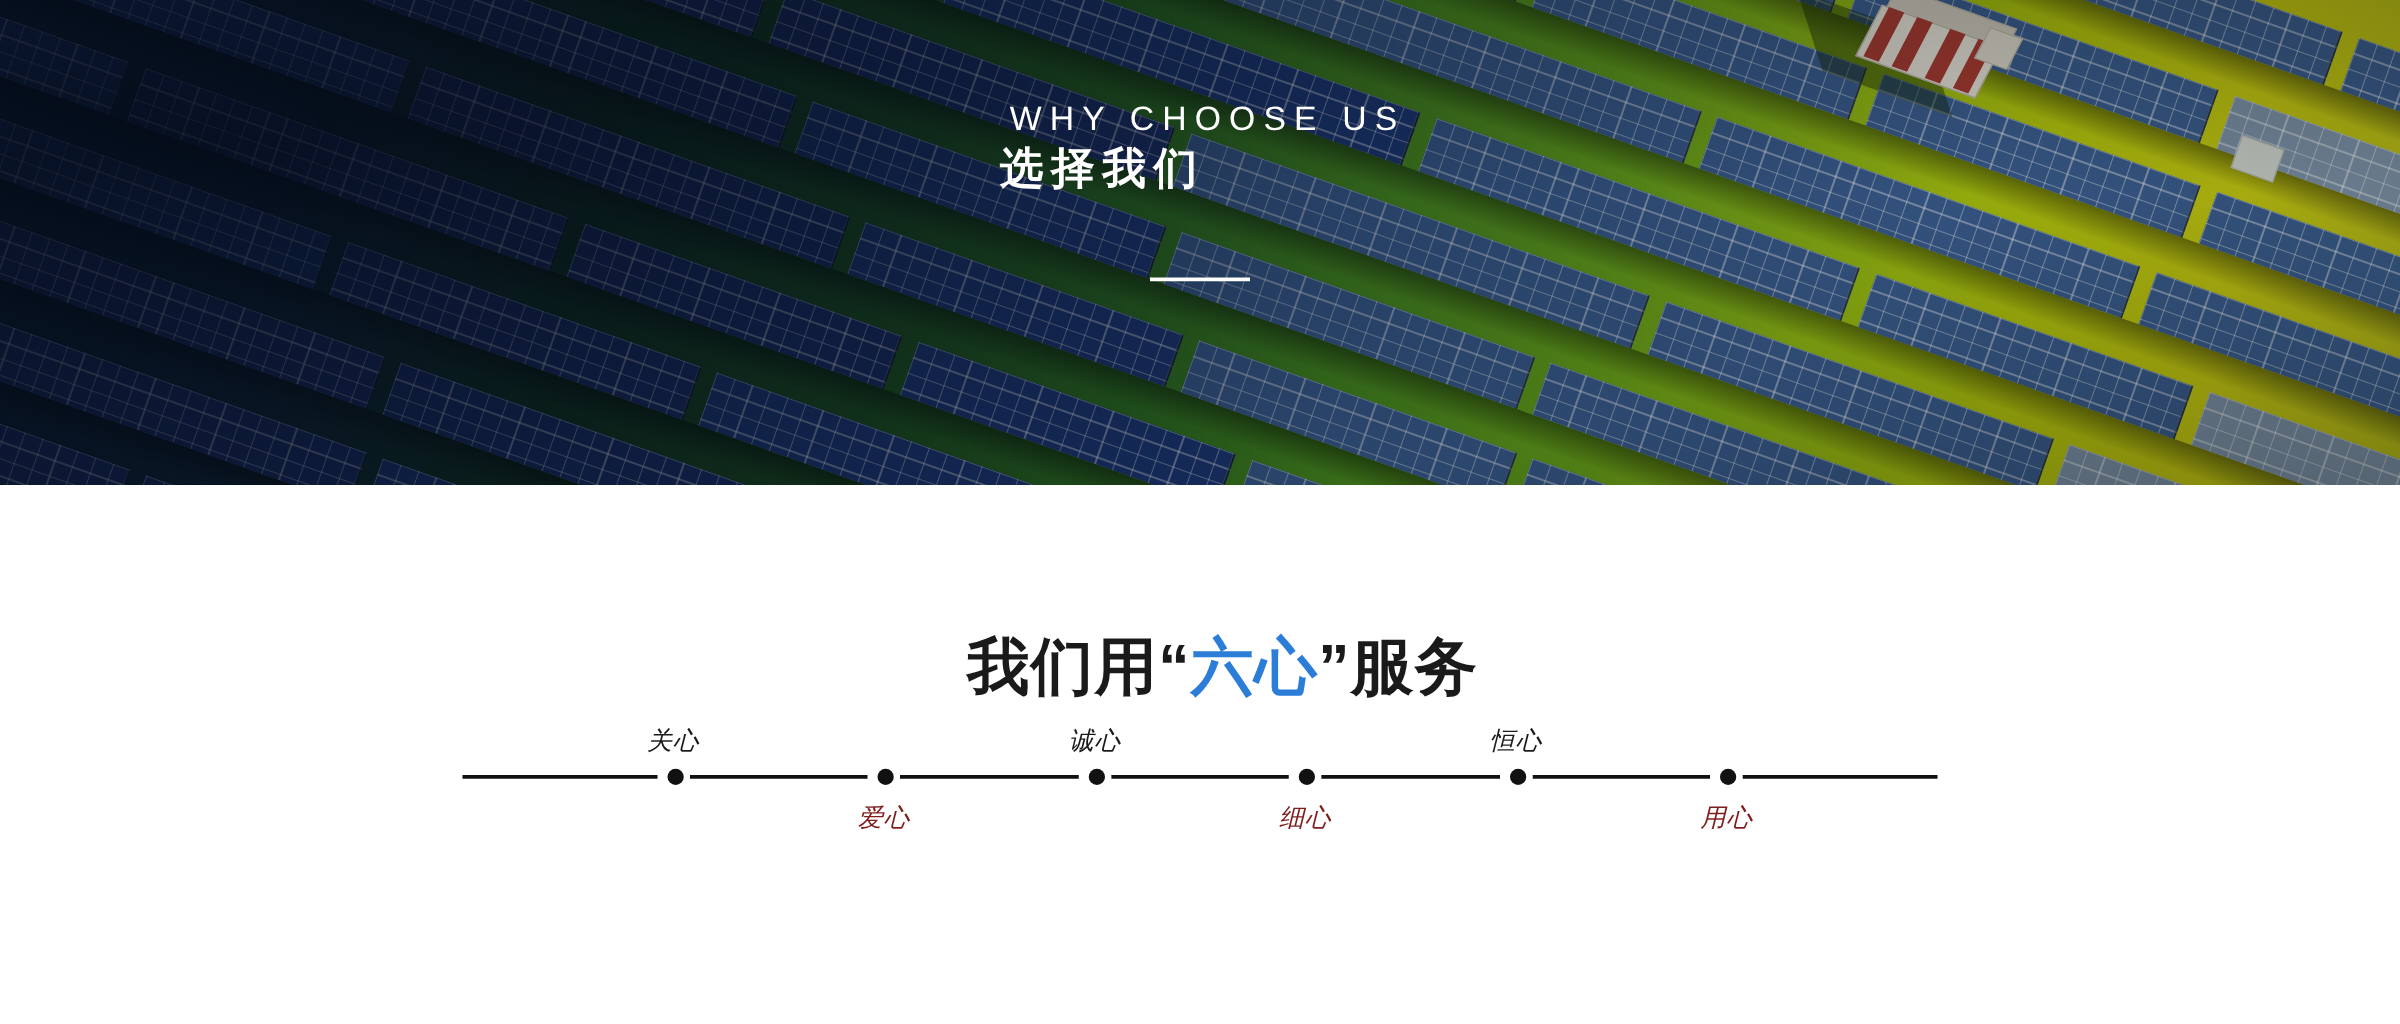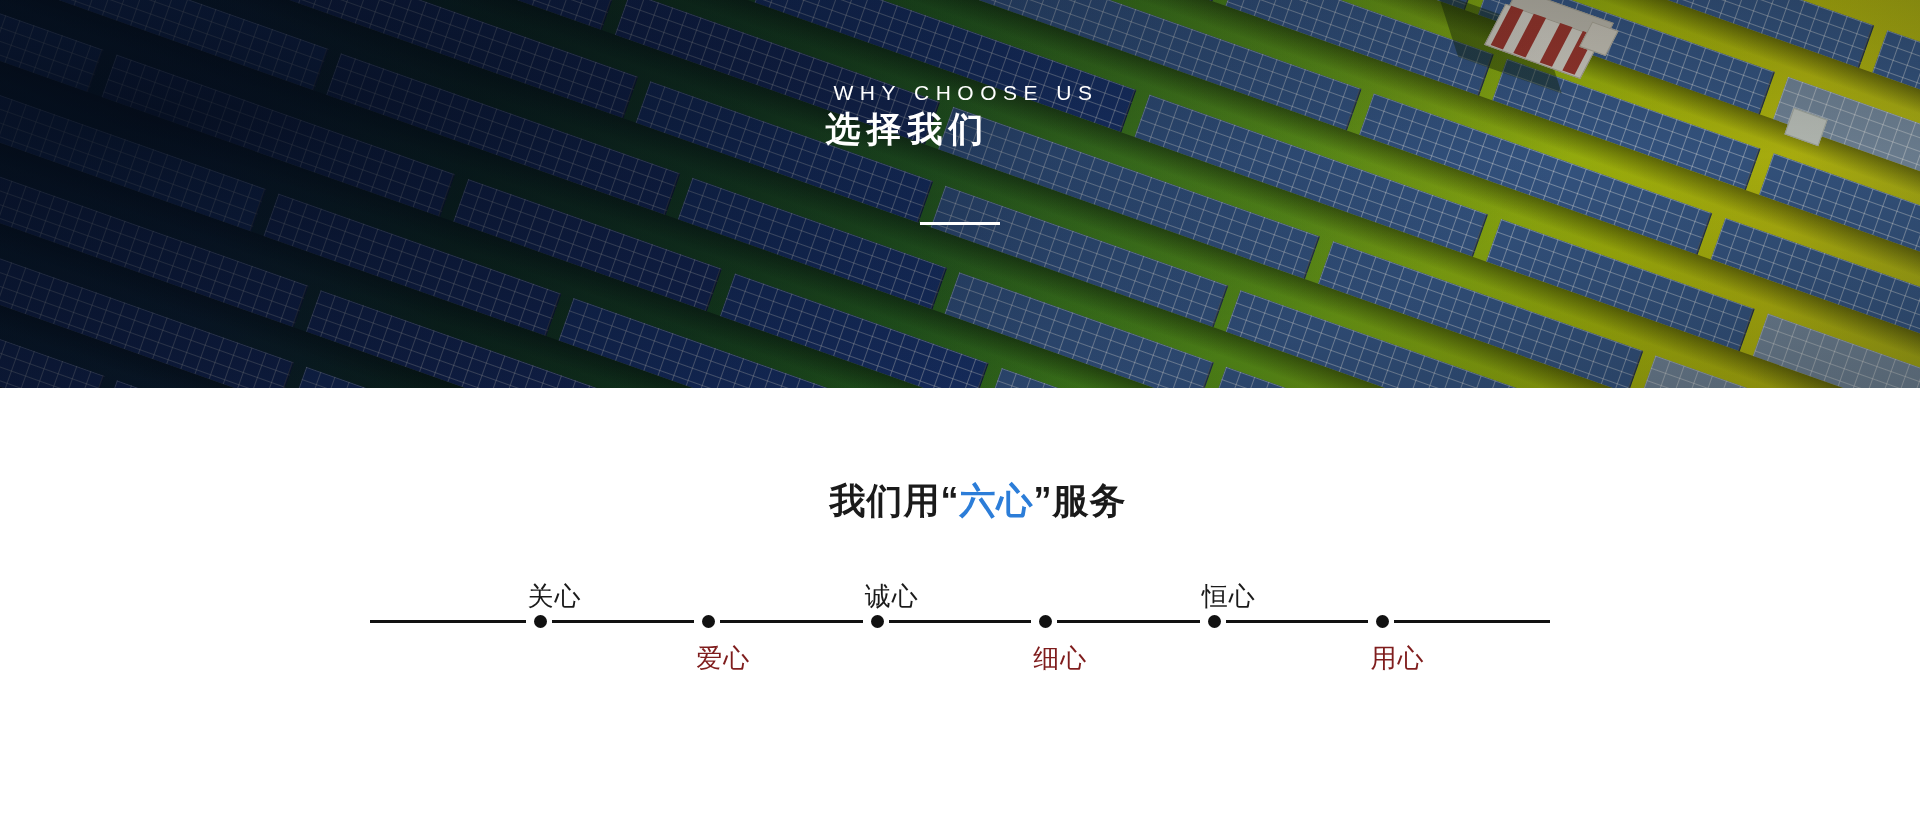--- a/index.html
+++ b/index.html
@@ -163,21 +163,21 @@
     vertical-align: top;
   }
   .title-stack {
     display: inline-block;
     vertical-align: top;
     text-align: left;
     margin-left: 4px;
   }
   .title-en {
     display: block;
-    font-size: 21px;
+    font-size: 27px;
     line-height: 1;
     letter-spacing: 6.5px;
     color: #ffffff;
     font-weight: 400;
     padding-top: 20px;
     padding-left: 8px;
   }
   .title-cn-2 {
     display: block;
     font-size: 35px;
@@ -210,23 +210,23 @@
   
   .section {
     position: relative;
     width: 1920px;
     height: 431px;
     background: #ffffff;
   }
   .section-heading {
     position: absolute;
     left: 0; right: 0;
-    top: 65px;
+    top: 78px;
     text-align: center;
-    font-size: 36px;
+    font-size: 50px;
     line-height: 1;
     color: #1a1a1a;
     letter-spacing: 1px;
     white-space: nowrap;
     margin-left: 36px;
   }
   .section-heading .accent { color: #2c7dd8; }
   .section-heading .quote { color: #1a1a1a; }
 
   
@@ -264,26 +264,27 @@
   .tl-gapmask {
     position: absolute;
     left: -13px;
     top: 49px;
     width: 26px;
     height: 13px;
     background: #ffffff;
   }
   .tl-label {
     position: absolute;
-    left: 16px;
+    left: 0;
     transform: translateX(-50%);
-    font-size: 26px;
+    font-size: 20px;
     line-height: 1;
     white-space: nowrap;
     letter-spacing: 1px;
+    font-style: italic;
   }
   .tl-label.above { top: 17px; color: #1a1a1a; }
   .tl-label.below { top: 79px; color: #7f1d1d; }
 </style>
 </head>
 <body>
 
 <div class="hero">
 
   <div class="hero-photo">

